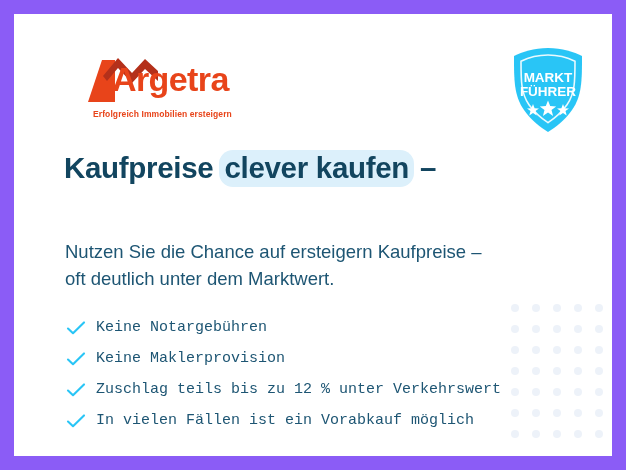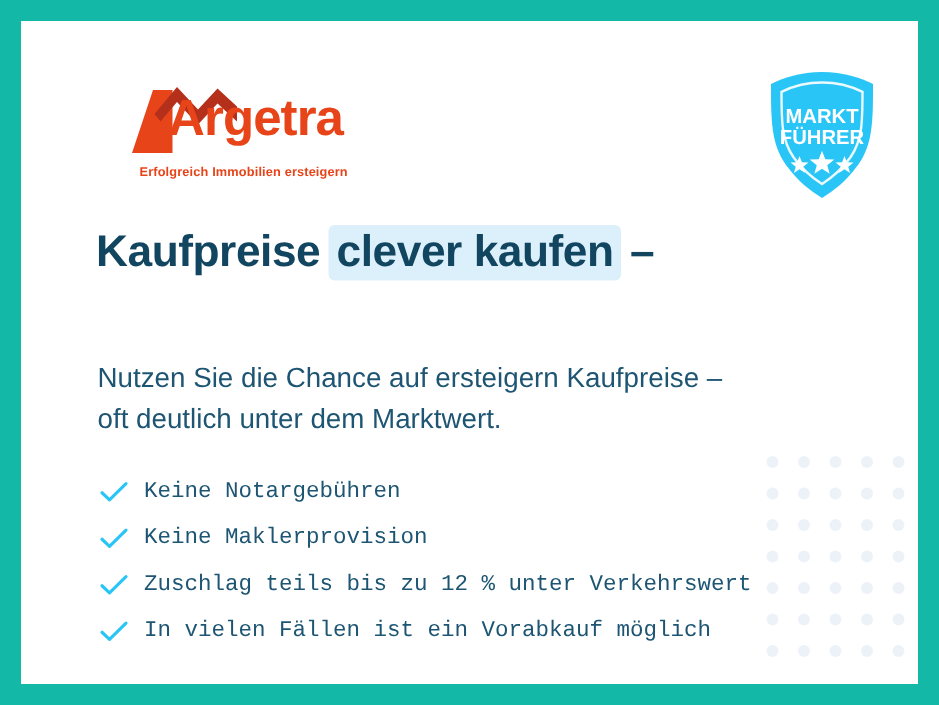--- a/index.html
+++ b/index.html
@@ -10,21 +10,21 @@
     width: 626px;
     height: 470px;
     overflow: hidden;
     font-family: "Liberation Sans", sans-serif;
     background: #d3f0fd;
   }
   .frame {
     position: relative;
     width: 626px;
     height: 470px;
-    background: #14b8a6;
+    background: #8b5cf6;
     box-sizing: border-box;
   }
   .card {
     position: absolute;
     left: 14px;
     top: 14px;
     width: 598px;
     height: 442px;
     background: #ffffff;
     overflow: hidden;
@@ -104,21 +104,21 @@
     top: 134px;
     width: 500px;
     font-size: 29.5px;
     font-weight: 700;
     color: #12455f;
     line-height: 1.33;
     letter-spacing: -0.3px;
   }
   .hl-mark {
     background: #dcf0fb;
-    border-radius: 4px;
+    border-radius: 14px;
     padding: 1px 5px 3px 5px;
     margin: 0 -2px;
     box-decoration-break: clone;
     -webkit-box-decoration-break: clone;
   }
 
   
   .subheading {
     position: absolute;
     left: 51px;

